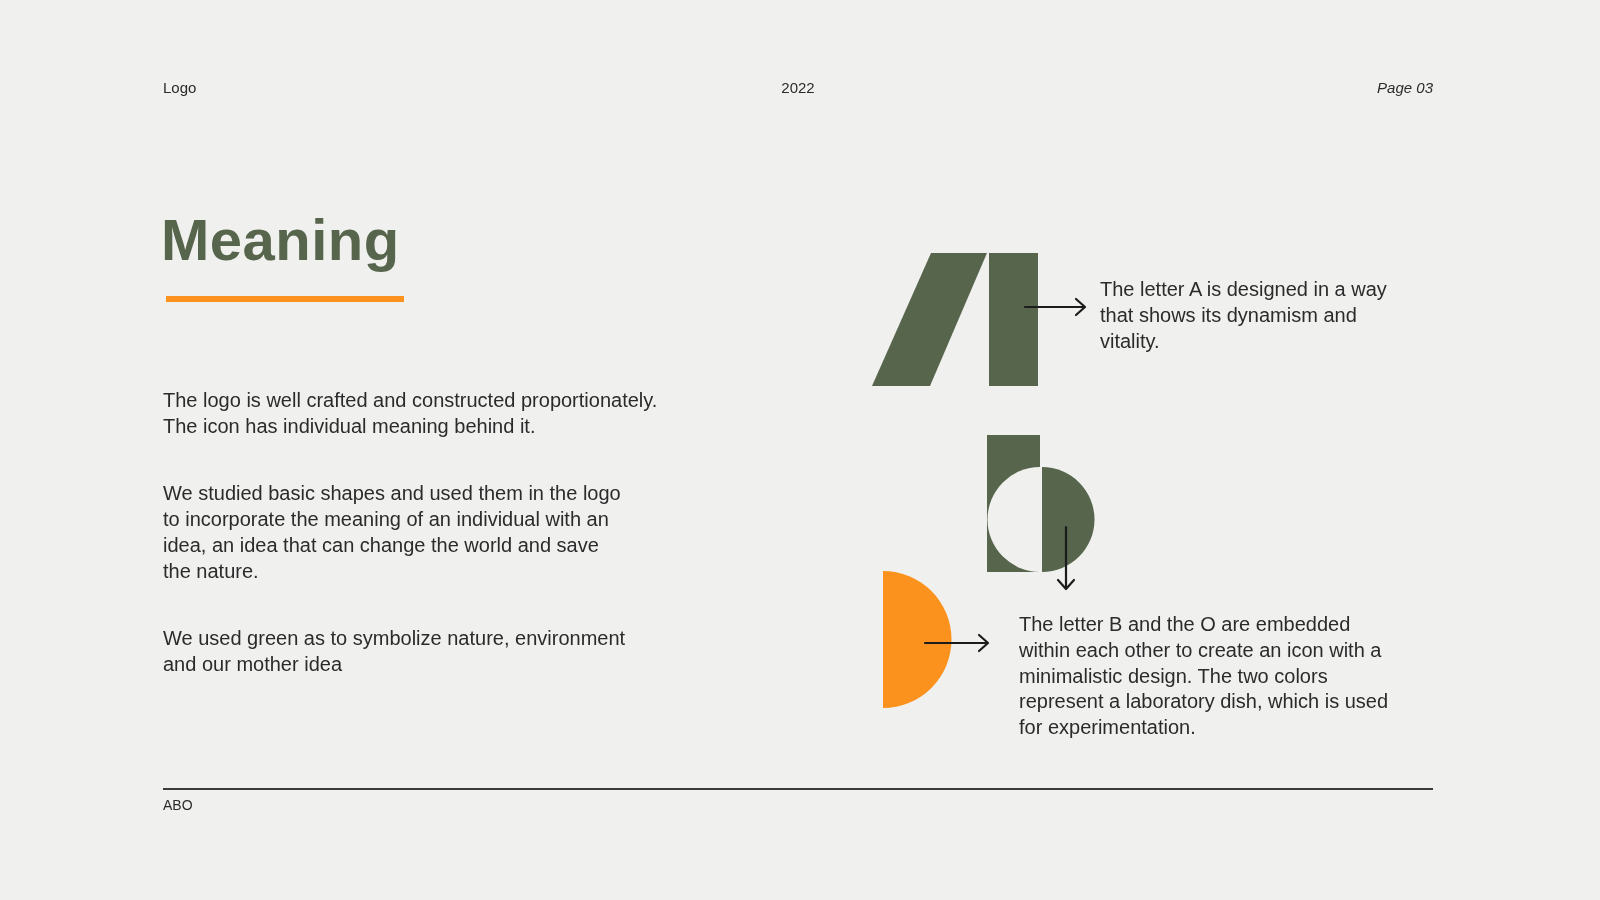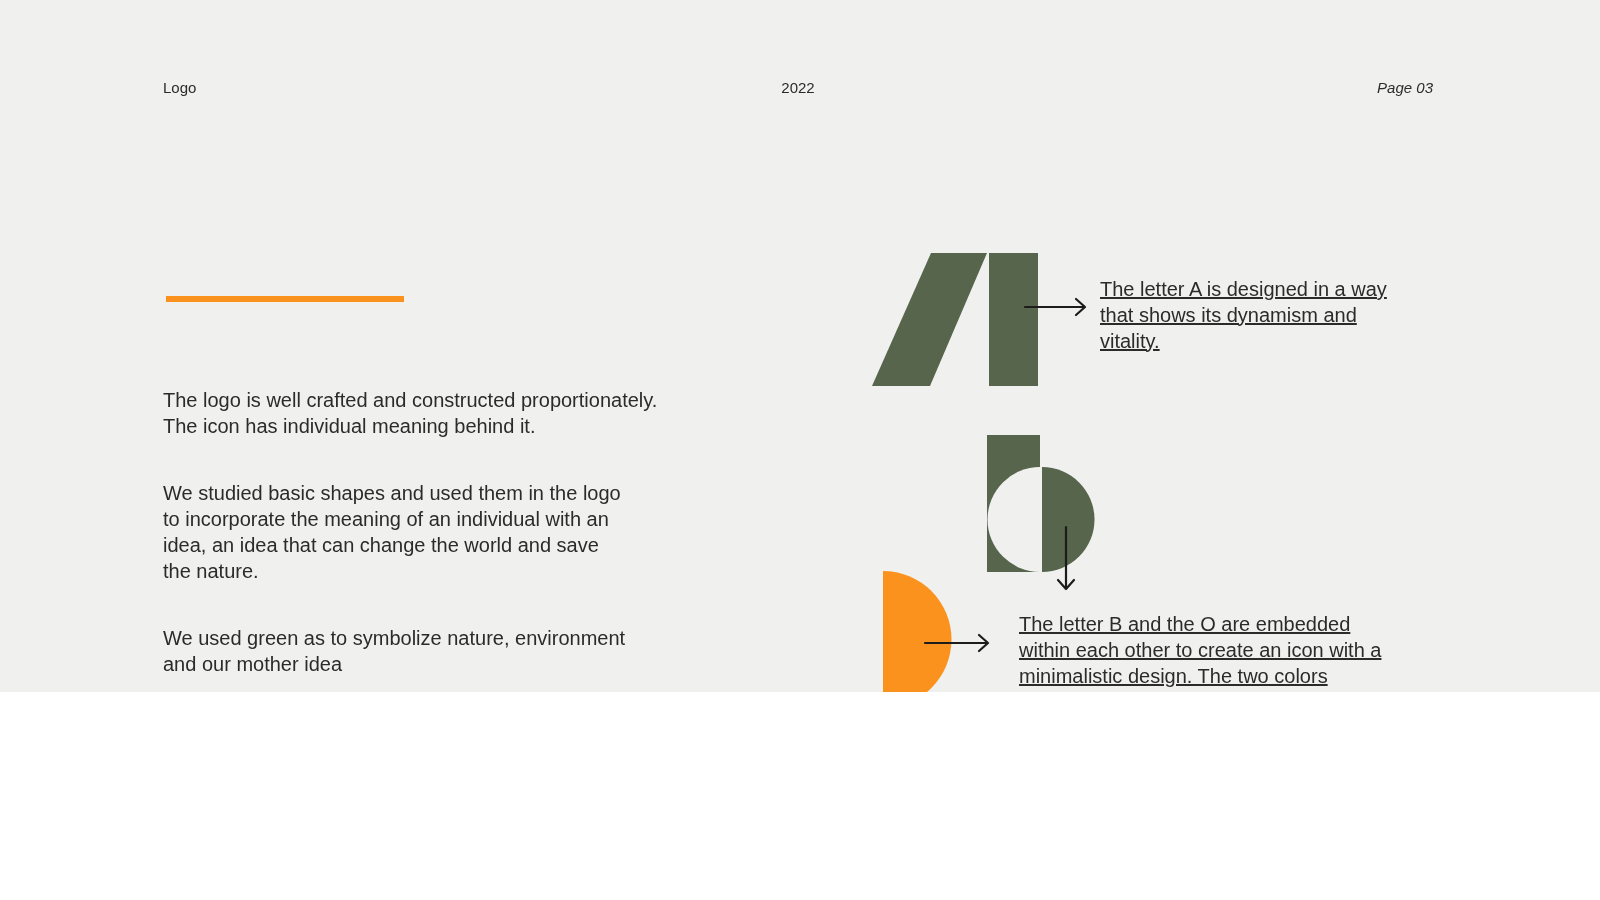--- a/index.html
+++ b/index.html
@@ -1,18 +1,18 @@
 <!DOCTYPE html>
 <html style="--bg: #f0f1ef; --green: #56654c; --orange: #fb921d; --text: #2b2b2b; --arrow: #1c1c1c; --line: #3c3c3c;"><head>
 <meta charset="utf-8">
 <style>
   html,body{margin:0;padding:0;}
   .page{
     position:relative;
-    width:1600px;height:692px;
+    width:1600px;height:900px;
     background:var(--bg,#f0f1ef);
     font-family:"Liberation Sans",sans-serif;
     color:var(--text,#2b2b2b);
     overflow:hidden;
   }
   .abs{position:absolute;}
 
   
   .header-text{font-size:15px;line-height:18px;color:var(--text,#2b2b2b);}
   .header-logo{left:163px;top:79px;}
@@ -36,21 +36,20 @@
     left:163px;top:362px;width:620px;
     font-size:20px;line-height:25.8px;
     white-space:pre-line;
   }
   .body-copy p{margin:0 0 16px 0;white-space:pre-line;}
 
   
   .annotation{
     font-size:20px;line-height:25.8px;
     white-space:pre-line;
-    text-decoration:underline;
   }
   .annotation-a{left:1100px;top:277px;width:340px;}
   .annotation-b{left:1019px;top:612px;width:430px;}
 
   
   .footer-line{left:163px;top:788px;width:1270px;height:2px;background:var(--line,#3c3c3c);}
   .footer-text{font-size:14px;line-height:17px;}
   .footer-left{left:163px;top:797px;}
   .footer-right{left:163px;top:797px;width:1270px;text-align:right;}
 
@@ -63,20 +62,21 @@
 </style>
 </head>
 <body>
 
 <div class="page">
 
   <div class="abs header-text header-logo">Logo</div>
   <div class="abs header-text header-year">2022</div>
   <div class="abs header-text header-page">Page 03</div>
 
+  <div class="abs page-title">Meaning</div>
   <div class="abs title-underline"></div>
 
   <div class="abs body-copy">
     <p>The logo is well crafted and constructed proportionately.
 The icon has individual meaning behind it.</p>
     <p>We studied basic shapes and used them in the logo
 to incorporate the meaning of an individual with an
 idea, an idea that can change the world and save
 the nature.</p>
     <p>We used green as to symbolize nature, environment

